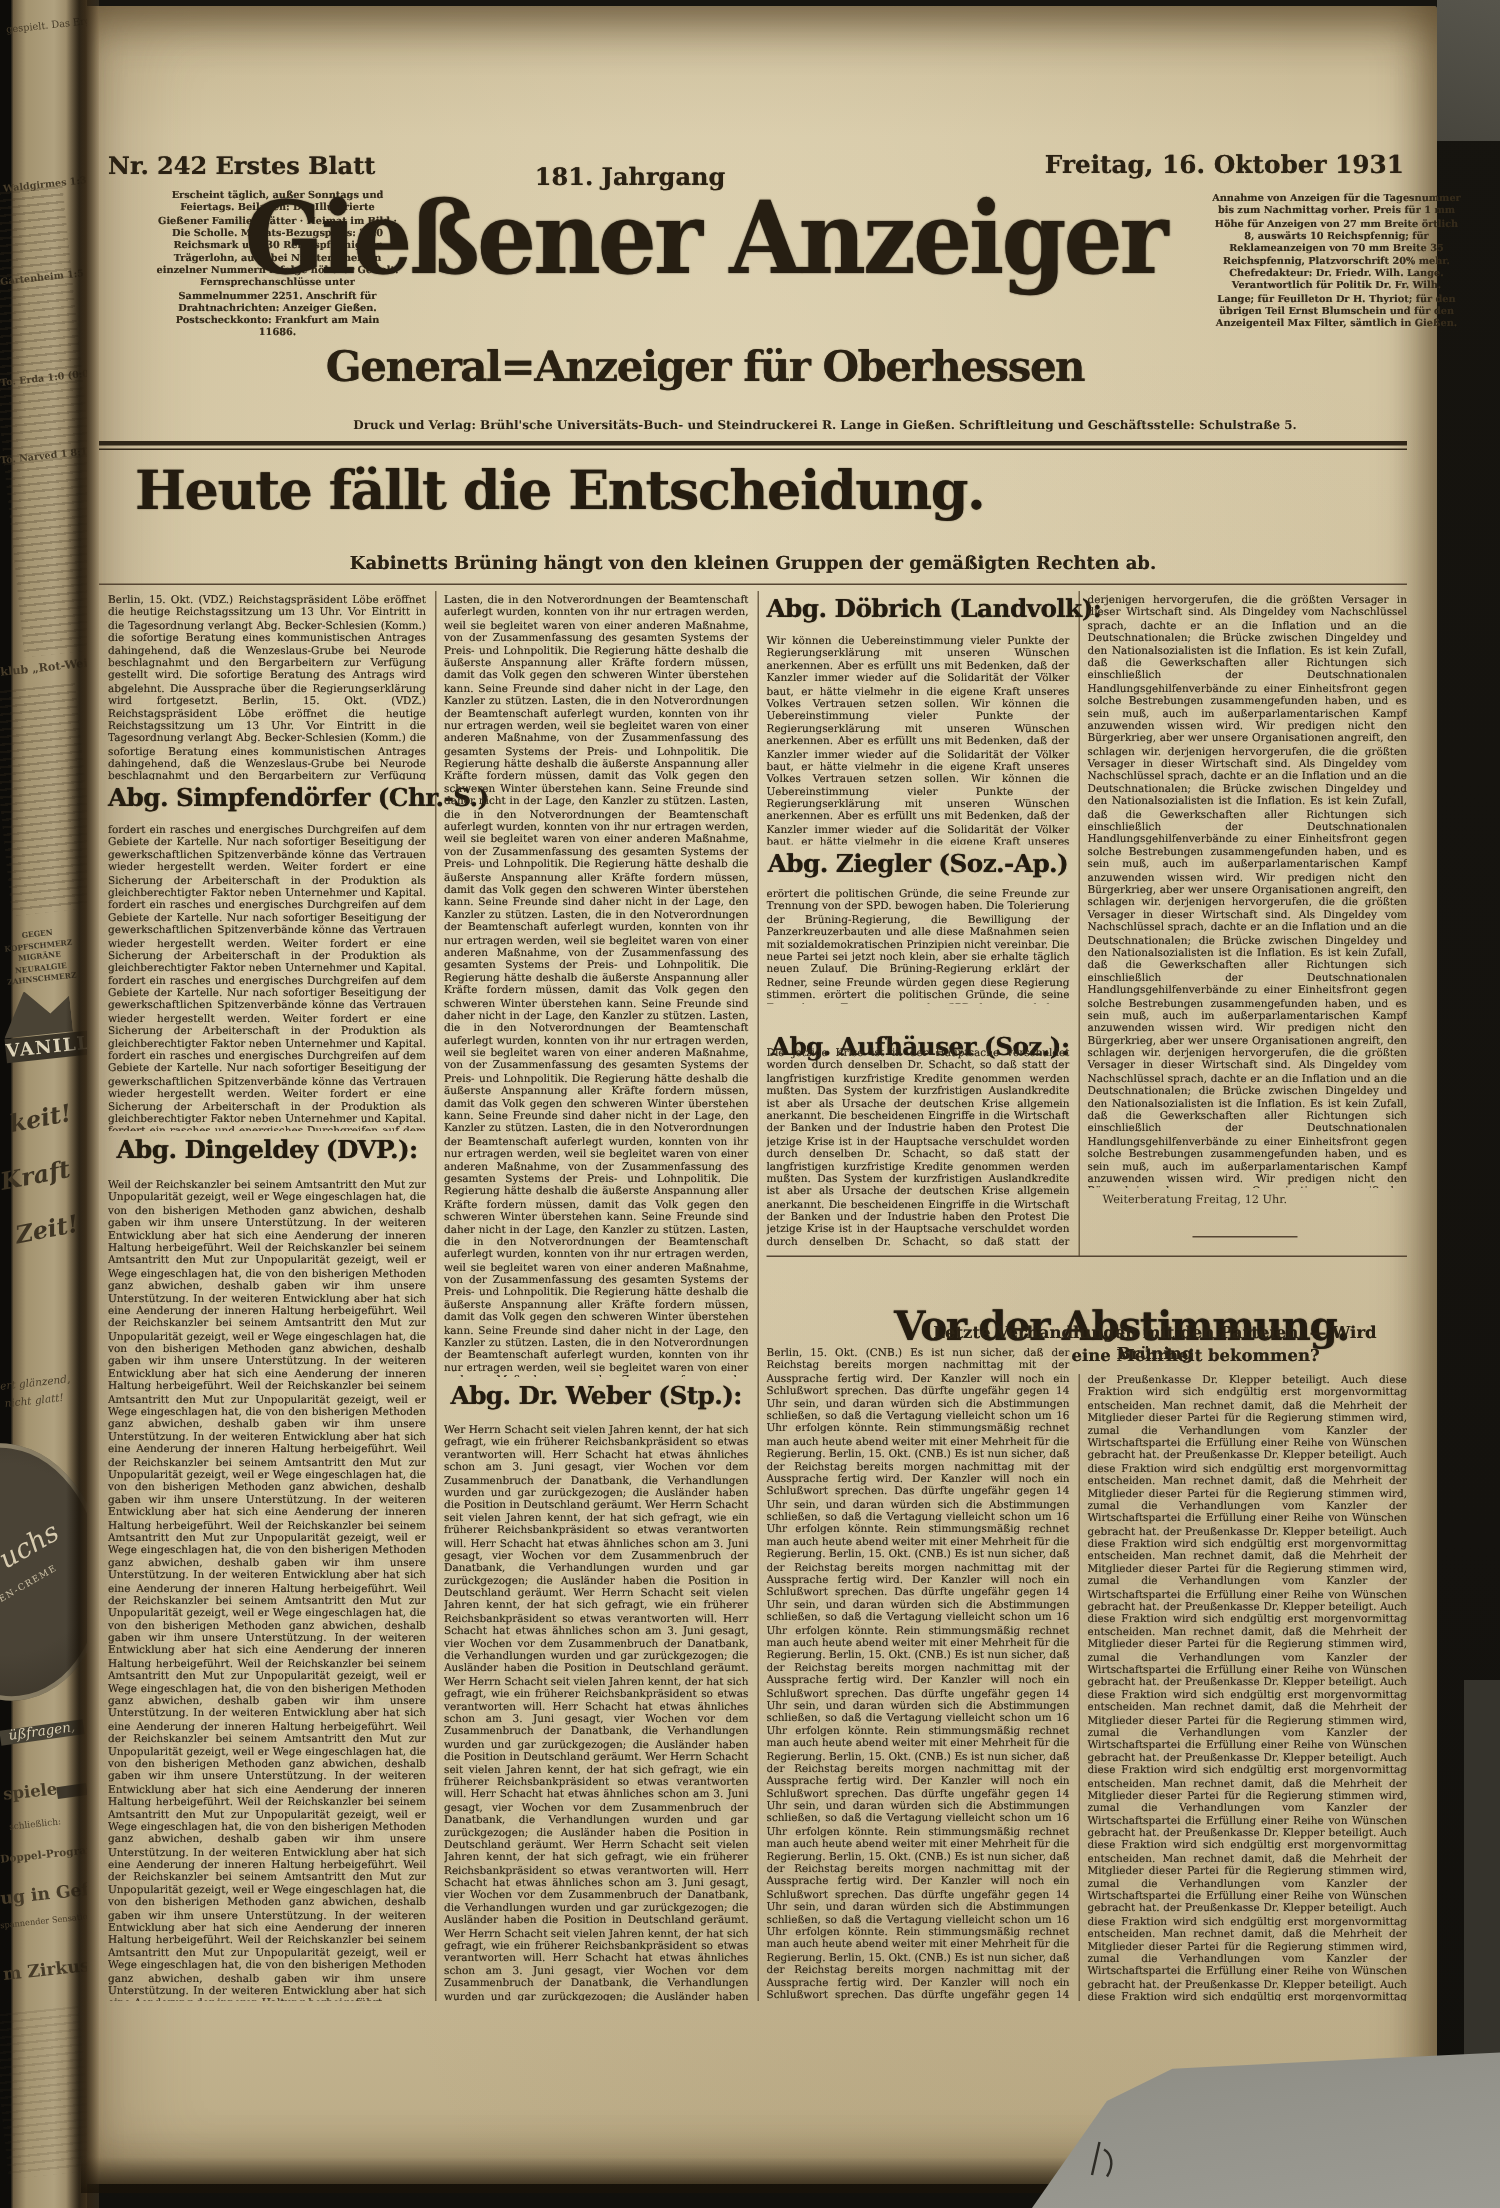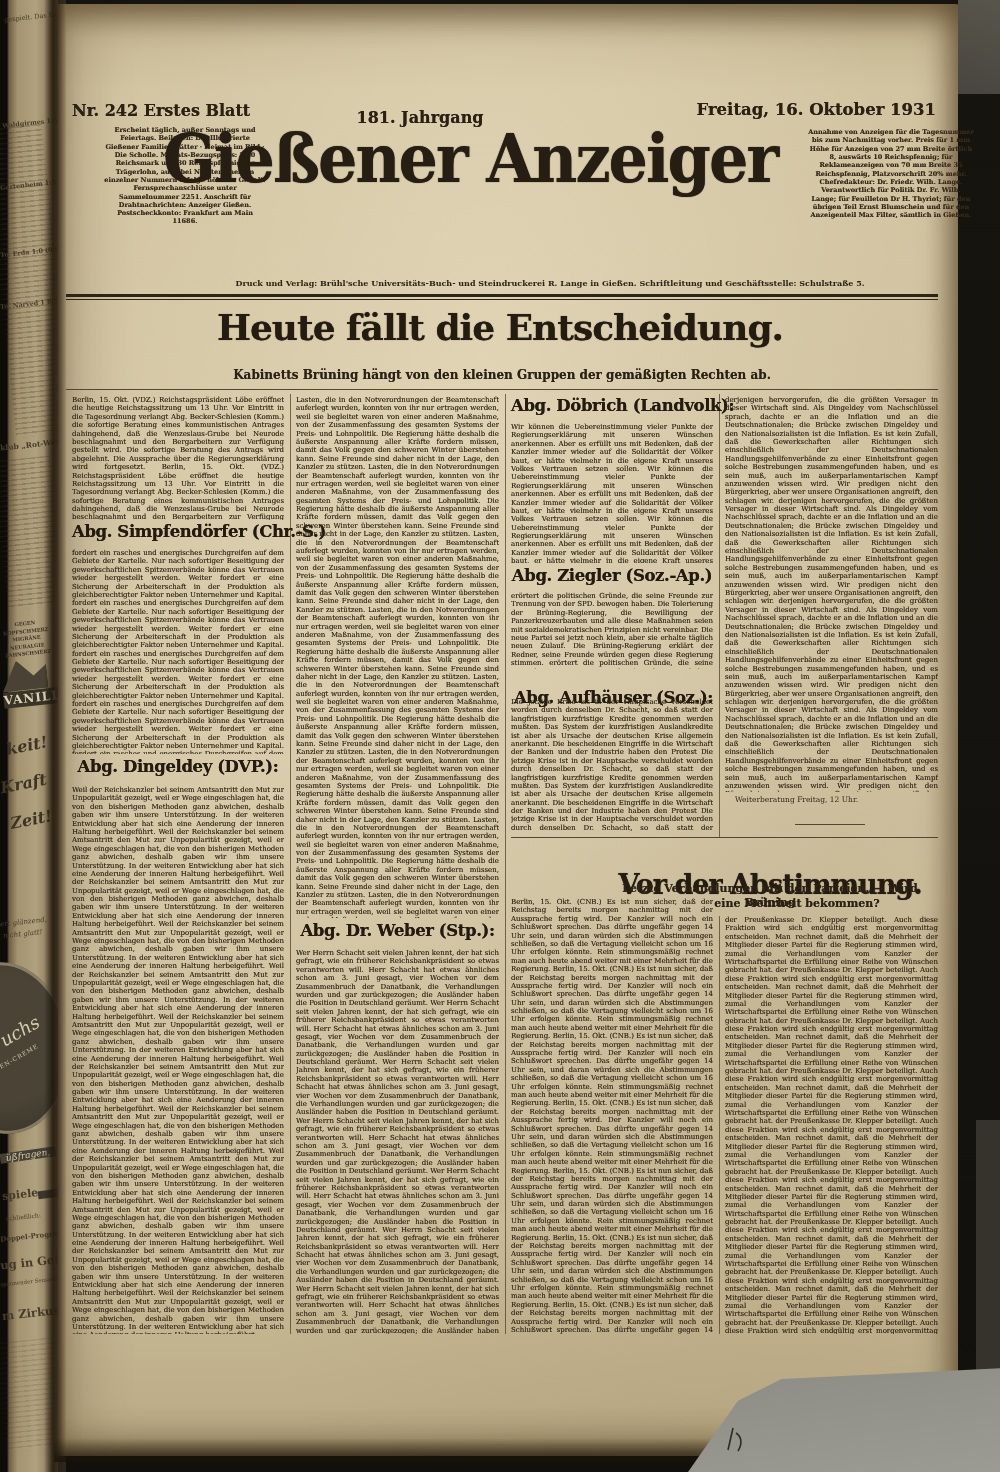--- a/index.html
+++ b/index.html
@@ -50,21 +50,21 @@
   .masthead{font-weight:bold;color:#261e12;text-align:center;line-height:1;
     letter-spacing:-2px;transform:scaleY(1.08);text-shadow:0 0 1px rgba(38,30,18,.9);}
   .subtitle{font-weight:bold;color:#2a2113;text-align:center;letter-spacing:-1px;
     text-shadow:0 0 .6px rgba(42,33,19,.9);}
   .issue-line{font-weight:bold;color:#2a2113;text-shadow:0 0 .5px rgba(42,33,19,.8);}
   .notice{font-size:6.5px;line-height:1.28;font-weight:bold;text-align:center;
     color:#352b1b;text-shadow:0 0 .4px rgba(53,43,27,.6);margin-left:36px;}
   .imprint{font-size:8px;font-weight:bold;text-align:center;color:#2c2315;}
   .rule{background:#2e2517;}
   .rule-soft{background:#554532;}
-  .headline{font-weight:bold;text-align:center;color:#241c10;letter-spacing:-1px;
+  .headline{font-weight:bold;text-align:left;color:#241c10;letter-spacing:-1px;
     text-shadow:0 0 .8px rgba(36,28,16,.9);}
   .subhead{font-weight:bold;text-align:center;color:#2b2214;font-size:12px;line-height:1.3;
     text-shadow:0 0 .4px rgba(43,34,20,.7);}
   .speaker{font-weight:bold;text-align:center;color:#231b0f;font-size:16.5px;
     letter-spacing:-.4px;white-space:nowrap;text-shadow:0 0 .6px rgba(35,27,15,.85);}
   .body-text{font-size:7px;line-height:1.2;text-align:justify;color:#33291a;
     overflow:hidden;text-shadow:0 0 .35px rgba(51,41,26,.65);}
   .vr{width:1px;background:rgba(80,64,40,.75);}
   .closing{font-size:7.5px;color:#33291a;padding-left:10px;}
 </style>
@@ -122,20 +122,21 @@
   <div class="abs crease"></div>
 
   <div class="abs issue-line" style="left:72px;top:101px;font-size:16px;z-index:2;">Nr. 242  Erstes Blatt</div>
   <div class="abs issue-line" style="left:340px;top:108px;width:160px;text-align:center;font-size:16px;z-index:2;">181. Jahrgang</div>
   <div class="abs issue-line" style="left:680px;top:100px;width:256px;text-align:right;font-size:16.5px;z-index:2;">Freitag, 16. Oktober 1931</div>
 
   <div class="abs notice" style="left:68px;top:126px;width:162px;z-index:2;">Erscheint täglich, außer Sonntags und Feiertags. Beilagen: Die Illustrierte Gießener Familienblätter · Heimat im Bild · Die Scholle. Monats-Bezugspreis: 2.20 Reichsmark und 30 Reichspfennig für Trägerlohn, auch bei Nichterscheinen einzelner Nummern infolge höherer Gewalt. Fernsprechanschlüsse unter Sammelnummer 2251. Anschrift für Drahtnachrichten: Anzeiger Gießen. Postscheckkonto: Frankfurt am Main 11686.</div>
   <div class="abs notice" style="left:772px;top:128px;width:166px;z-index:2;">Annahme von Anzeigen für die Tagesnummer bis zum Nachmittag vorher. Preis für 1 mm Höhe für Anzeigen von 27 mm Breite örtlich 8, auswärts 10 Reichspfennig; für Reklameanzeigen von 70 mm Breite 35 Reichspfennig, Platzvorschrift 20% mehr. Chefredakteur: Dr. Friedr. Wilh. Lange. Verantwortlich für Politik Dr. Fr. Wilh. Lange; für Feuilleton Dr H. Thyriot; für den übrigen Teil Ernst Blumschein und für den Anzeigenteil Max Filter, sämtlich in Gießen.</div>
 
   <div class="abs masthead" style="left:120px;top:128px;width:700px;font-size:62px;z-index:2;">Gießener Anzeiger</div>
+  <div class="abs subtitle" style="left:170px;top:228px;width:600px;font-size:28px;z-index:2;">General=Anzeiger für Oberhessen</div>
   <div class="abs imprint" style="left:230px;top:278px;width:640px;z-index:2;">Druck und Verlag: Brühl'sche Universitäts-Buch- und Steindruckerei R. Lange in Gießen. Schriftleitung und Geschäftsstelle: Schulstraße 5.</div>
 
   <div class="abs rule" style="left:66px;top:294px;width:872px;height:3px;z-index:2;"></div>
   <div class="abs rule" style="left:66px;top:299px;width:872px;height:1px;z-index:2;"></div>
 
   <div class="abs headline" style="left:90px;top:306px;width:820px;font-size:36px;z-index:2;">Heute fällt die Entscheidung.</div>
   <div class="abs subhead" style="left:66px;top:368px;width:872px;z-index:2;">Kabinetts Brüning hängt von den kleinen Gruppen der gemäßigten Rechten ab.</div>
   <div class="abs rule-soft" style="left:66px;top:389px;width:872px;height:1px;z-index:2;"></div>
 
   <div class="abs vr" style="left:290px;top:394px;height:940px;z-index:2;"></div>

